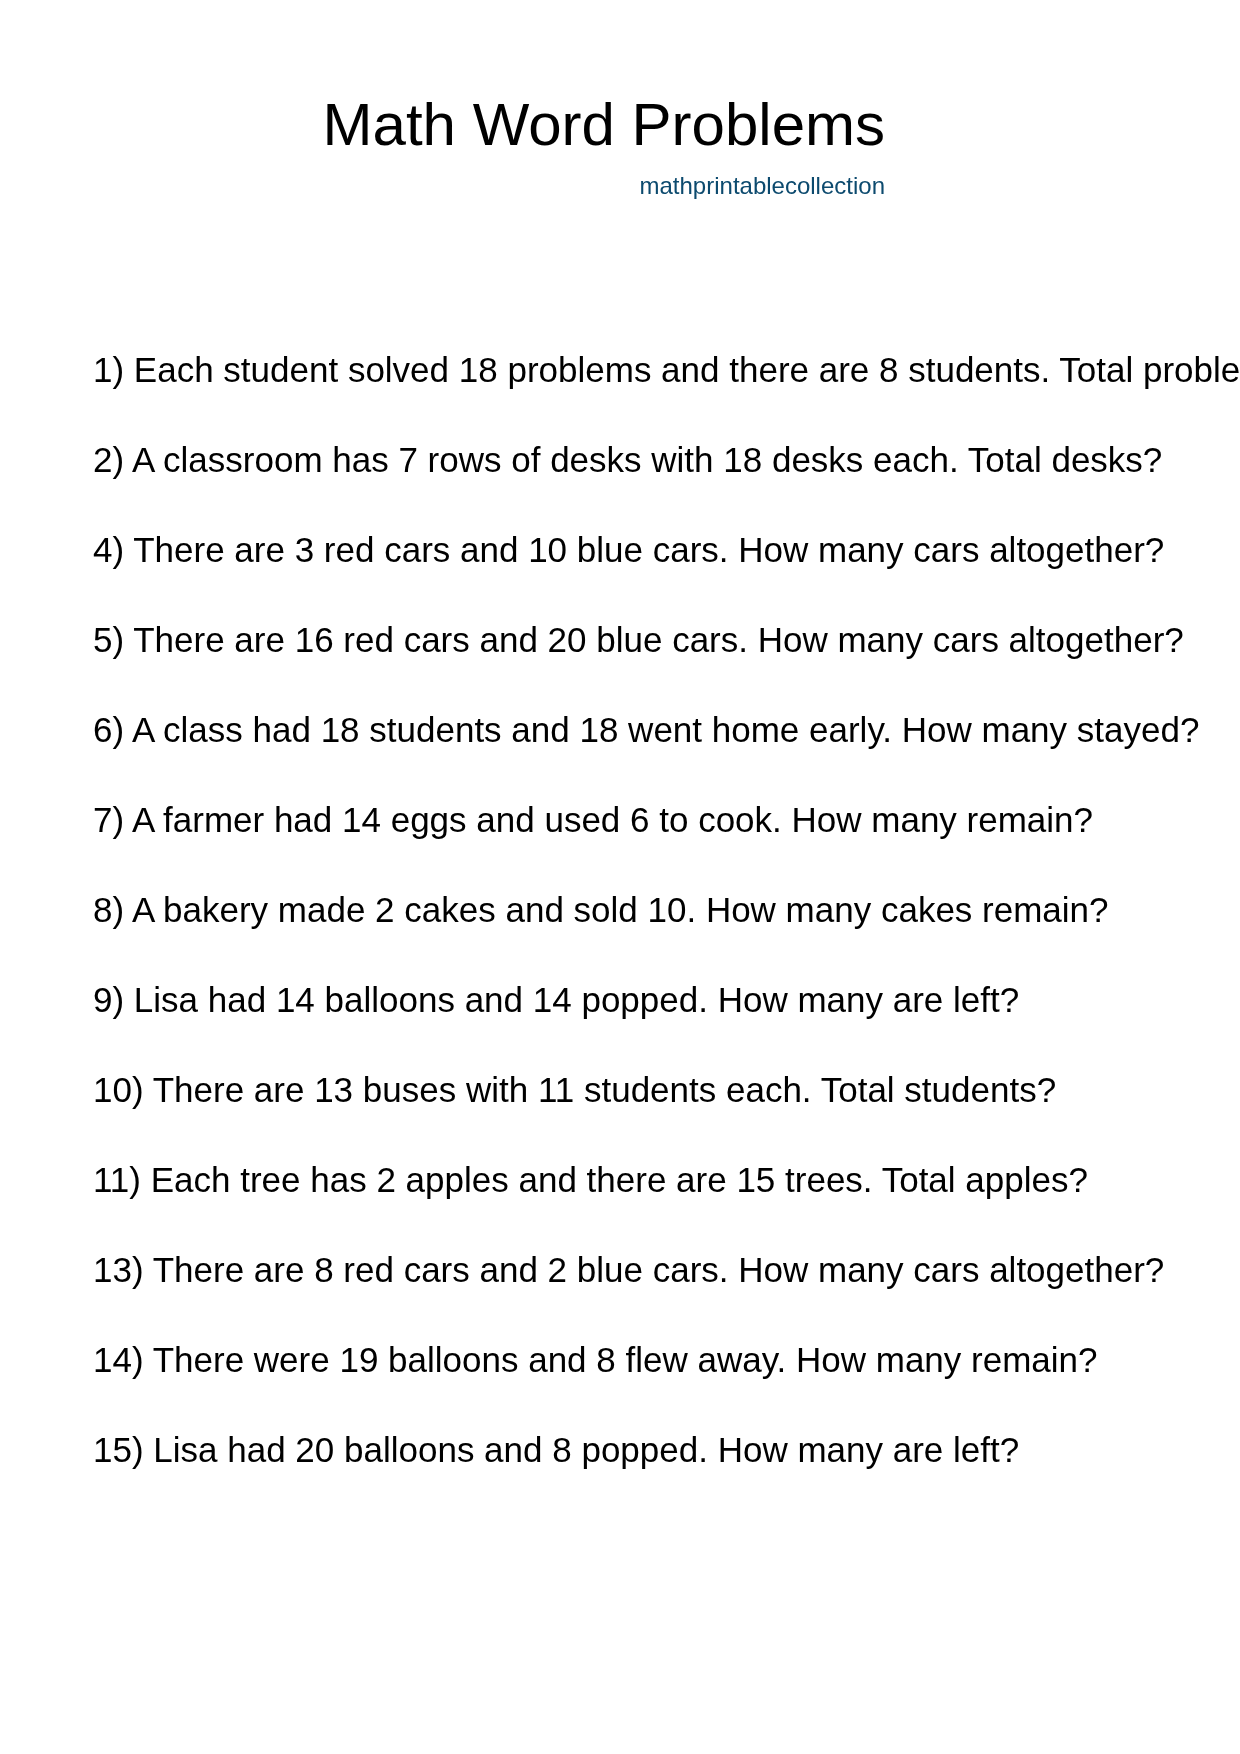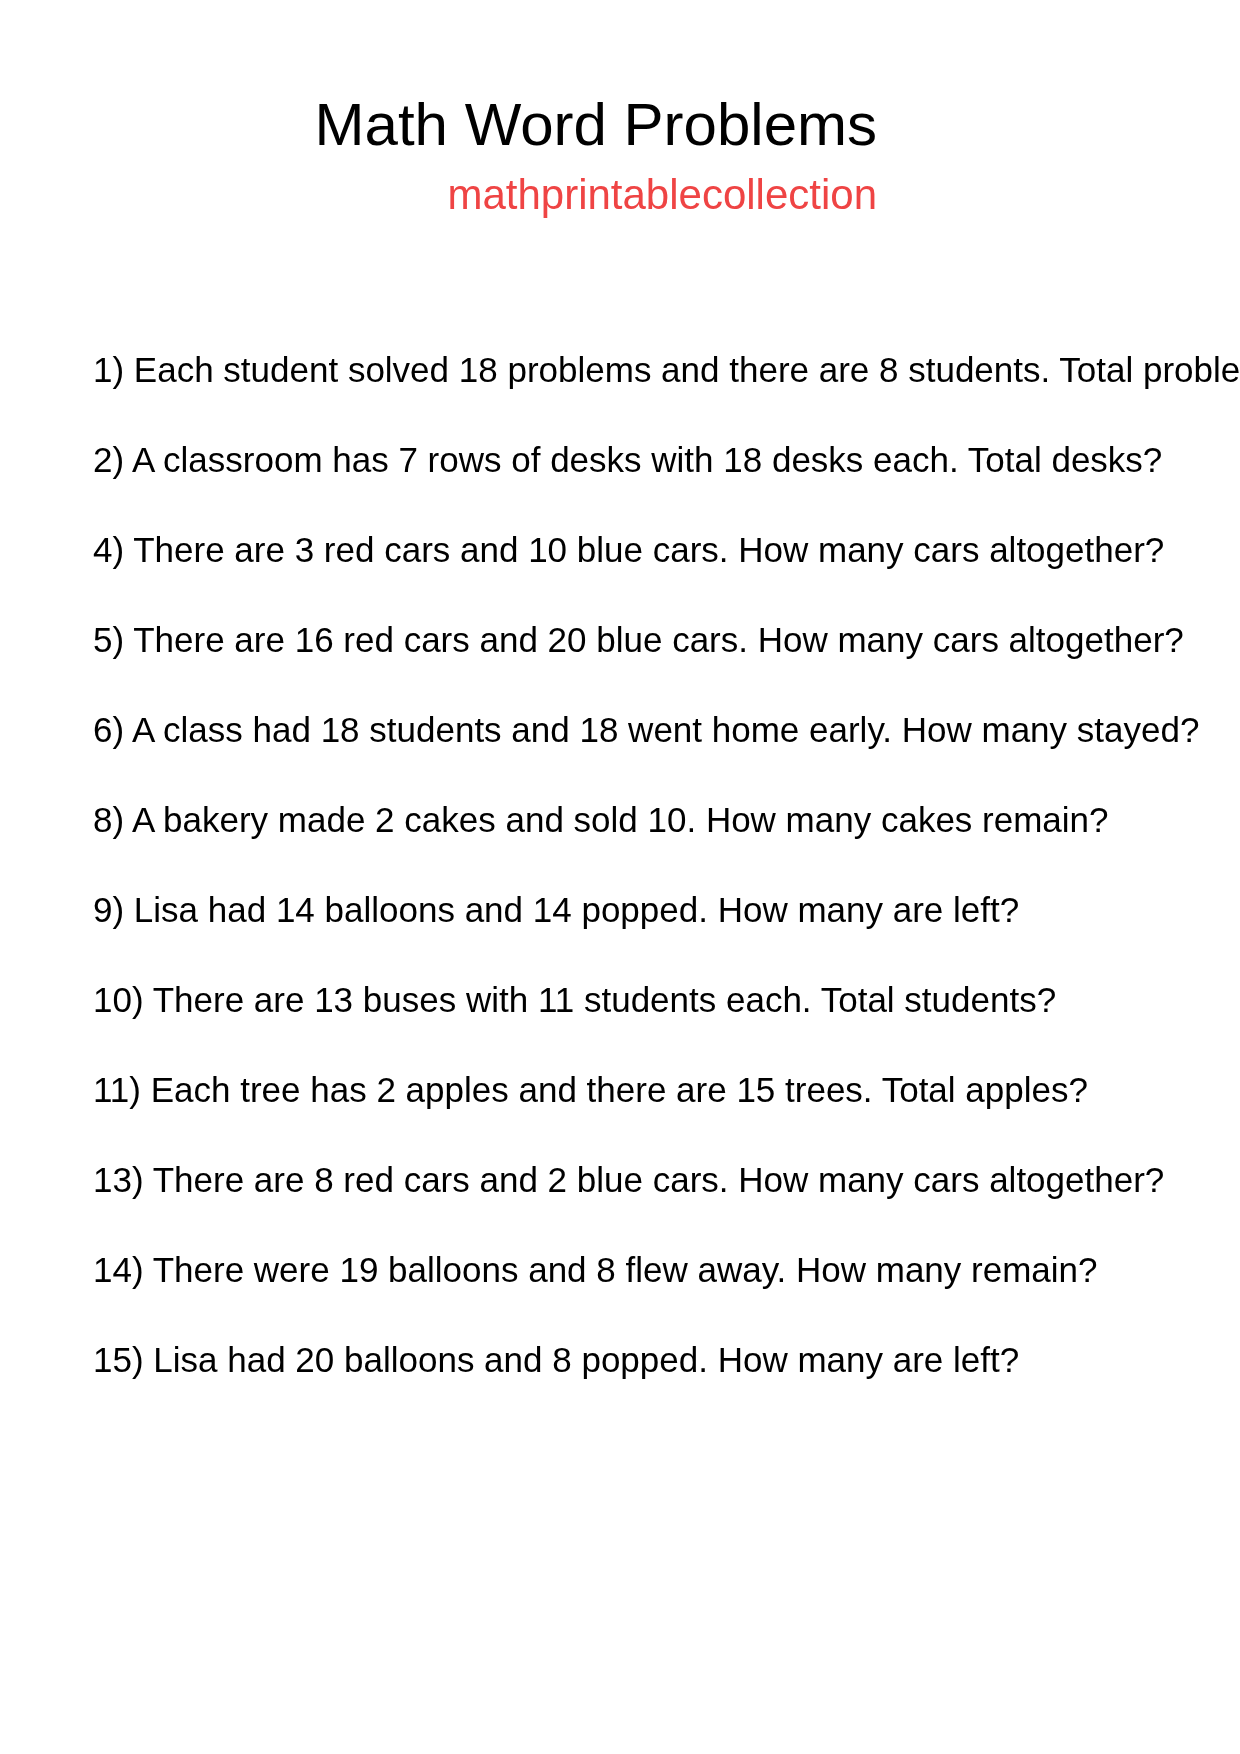--- a/index.html
+++ b/index.html
@@ -19,33 +19,34 @@
     position: absolute;
     inset: 0;
     overflow: hidden;
   }
   .header {
     position: absolute;
     top: 95px;
     left: 0;
     width: 877px;
     text-align: right;
+    padding-left: 8px;
   }
   .title {
     font-size: 60px;
     line-height: 1;
     font-weight: 400;
     color: #000000;
     white-space: nowrap;
   }
   .subtitle {
-    font-size: 42px;
+    font-size: 24px;
     line-height: 1;
     margin-top: 19px;
-    color: #ef4444;
+    color: #0c4a6e;
     white-space: nowrap;
   }
   .problems {
     position: absolute;
     top: 325px;
     left: 93px;
     right: 0;
   }
   .problem {
     margin: 0;
@@ -64,20 +65,21 @@
     <div class="title">Math Word Problems</div>
     <div class="subtitle">mathprintablecollection</div>
   </div>
 
   <div class="problems">
       <p class="problem">1) Each student solved 18 problems and there are 8 students. Total problems?</p>
       <p class="problem">2) A classroom has 7 rows of desks with 18 desks each. Total desks?</p>
       <p class="problem">4) There are 3 red cars and 10 blue cars. How many cars altogether?</p>
       <p class="problem">5) There are 16 red cars and 20 blue cars. How many cars altogether?</p>
       <p class="problem">6) A class had 18 students and 18 went home early. How many stayed?</p>
+      <p class="problem">7) A farmer had 14 eggs and used 6 to cook. How many remain?</p>
       <p class="problem">8) A bakery made 2 cakes and sold 10. How many cakes remain?</p>
       <p class="problem">9) Lisa had 14 balloons and 14 popped. How many are left?</p>
       <p class="problem">10) There are 13 buses with 11 students each. Total students?</p>
       <p class="problem">11) Each tree has 2 apples and there are 15 trees. Total apples?</p>
       <p class="problem">13) There are 8 red cars and 2 blue cars. How many cars altogether?</p>
       <p class="problem">14) There were 19 balloons and 8 flew away. How many remain?</p>
       <p class="problem">15) Lisa had 20 balloons and 8 popped. How many are left?</p>
     </div>
 </div>
 

